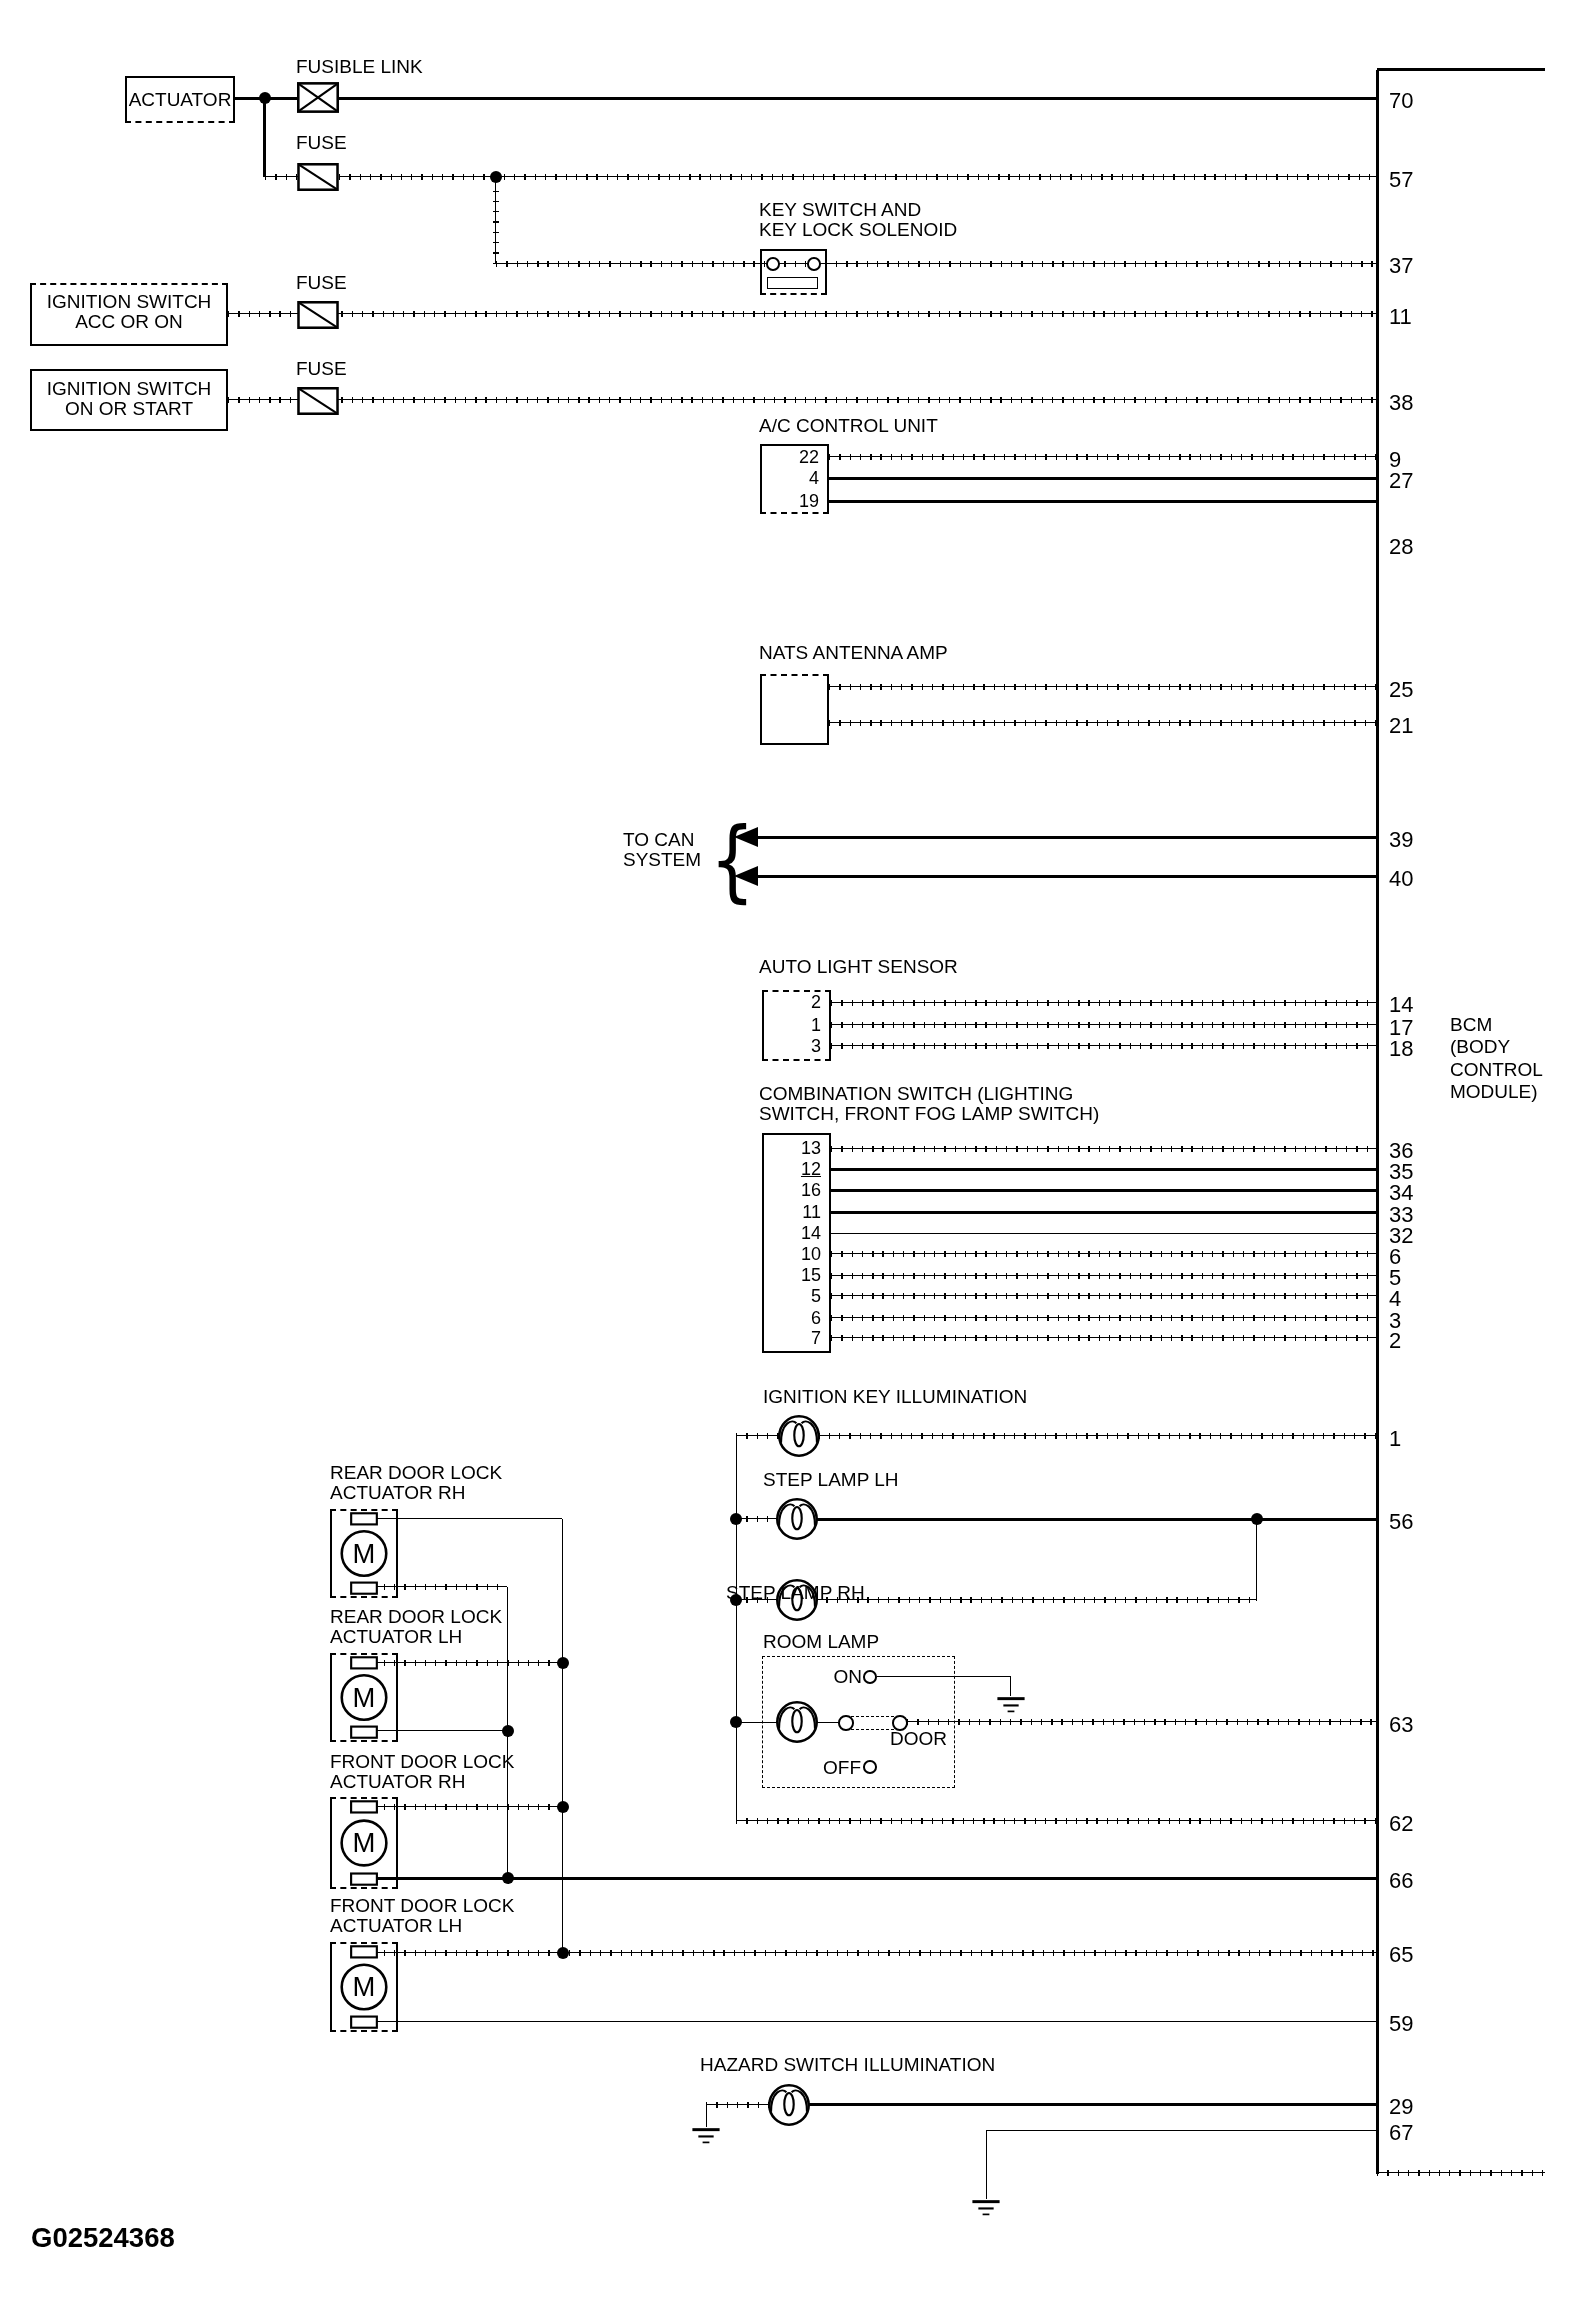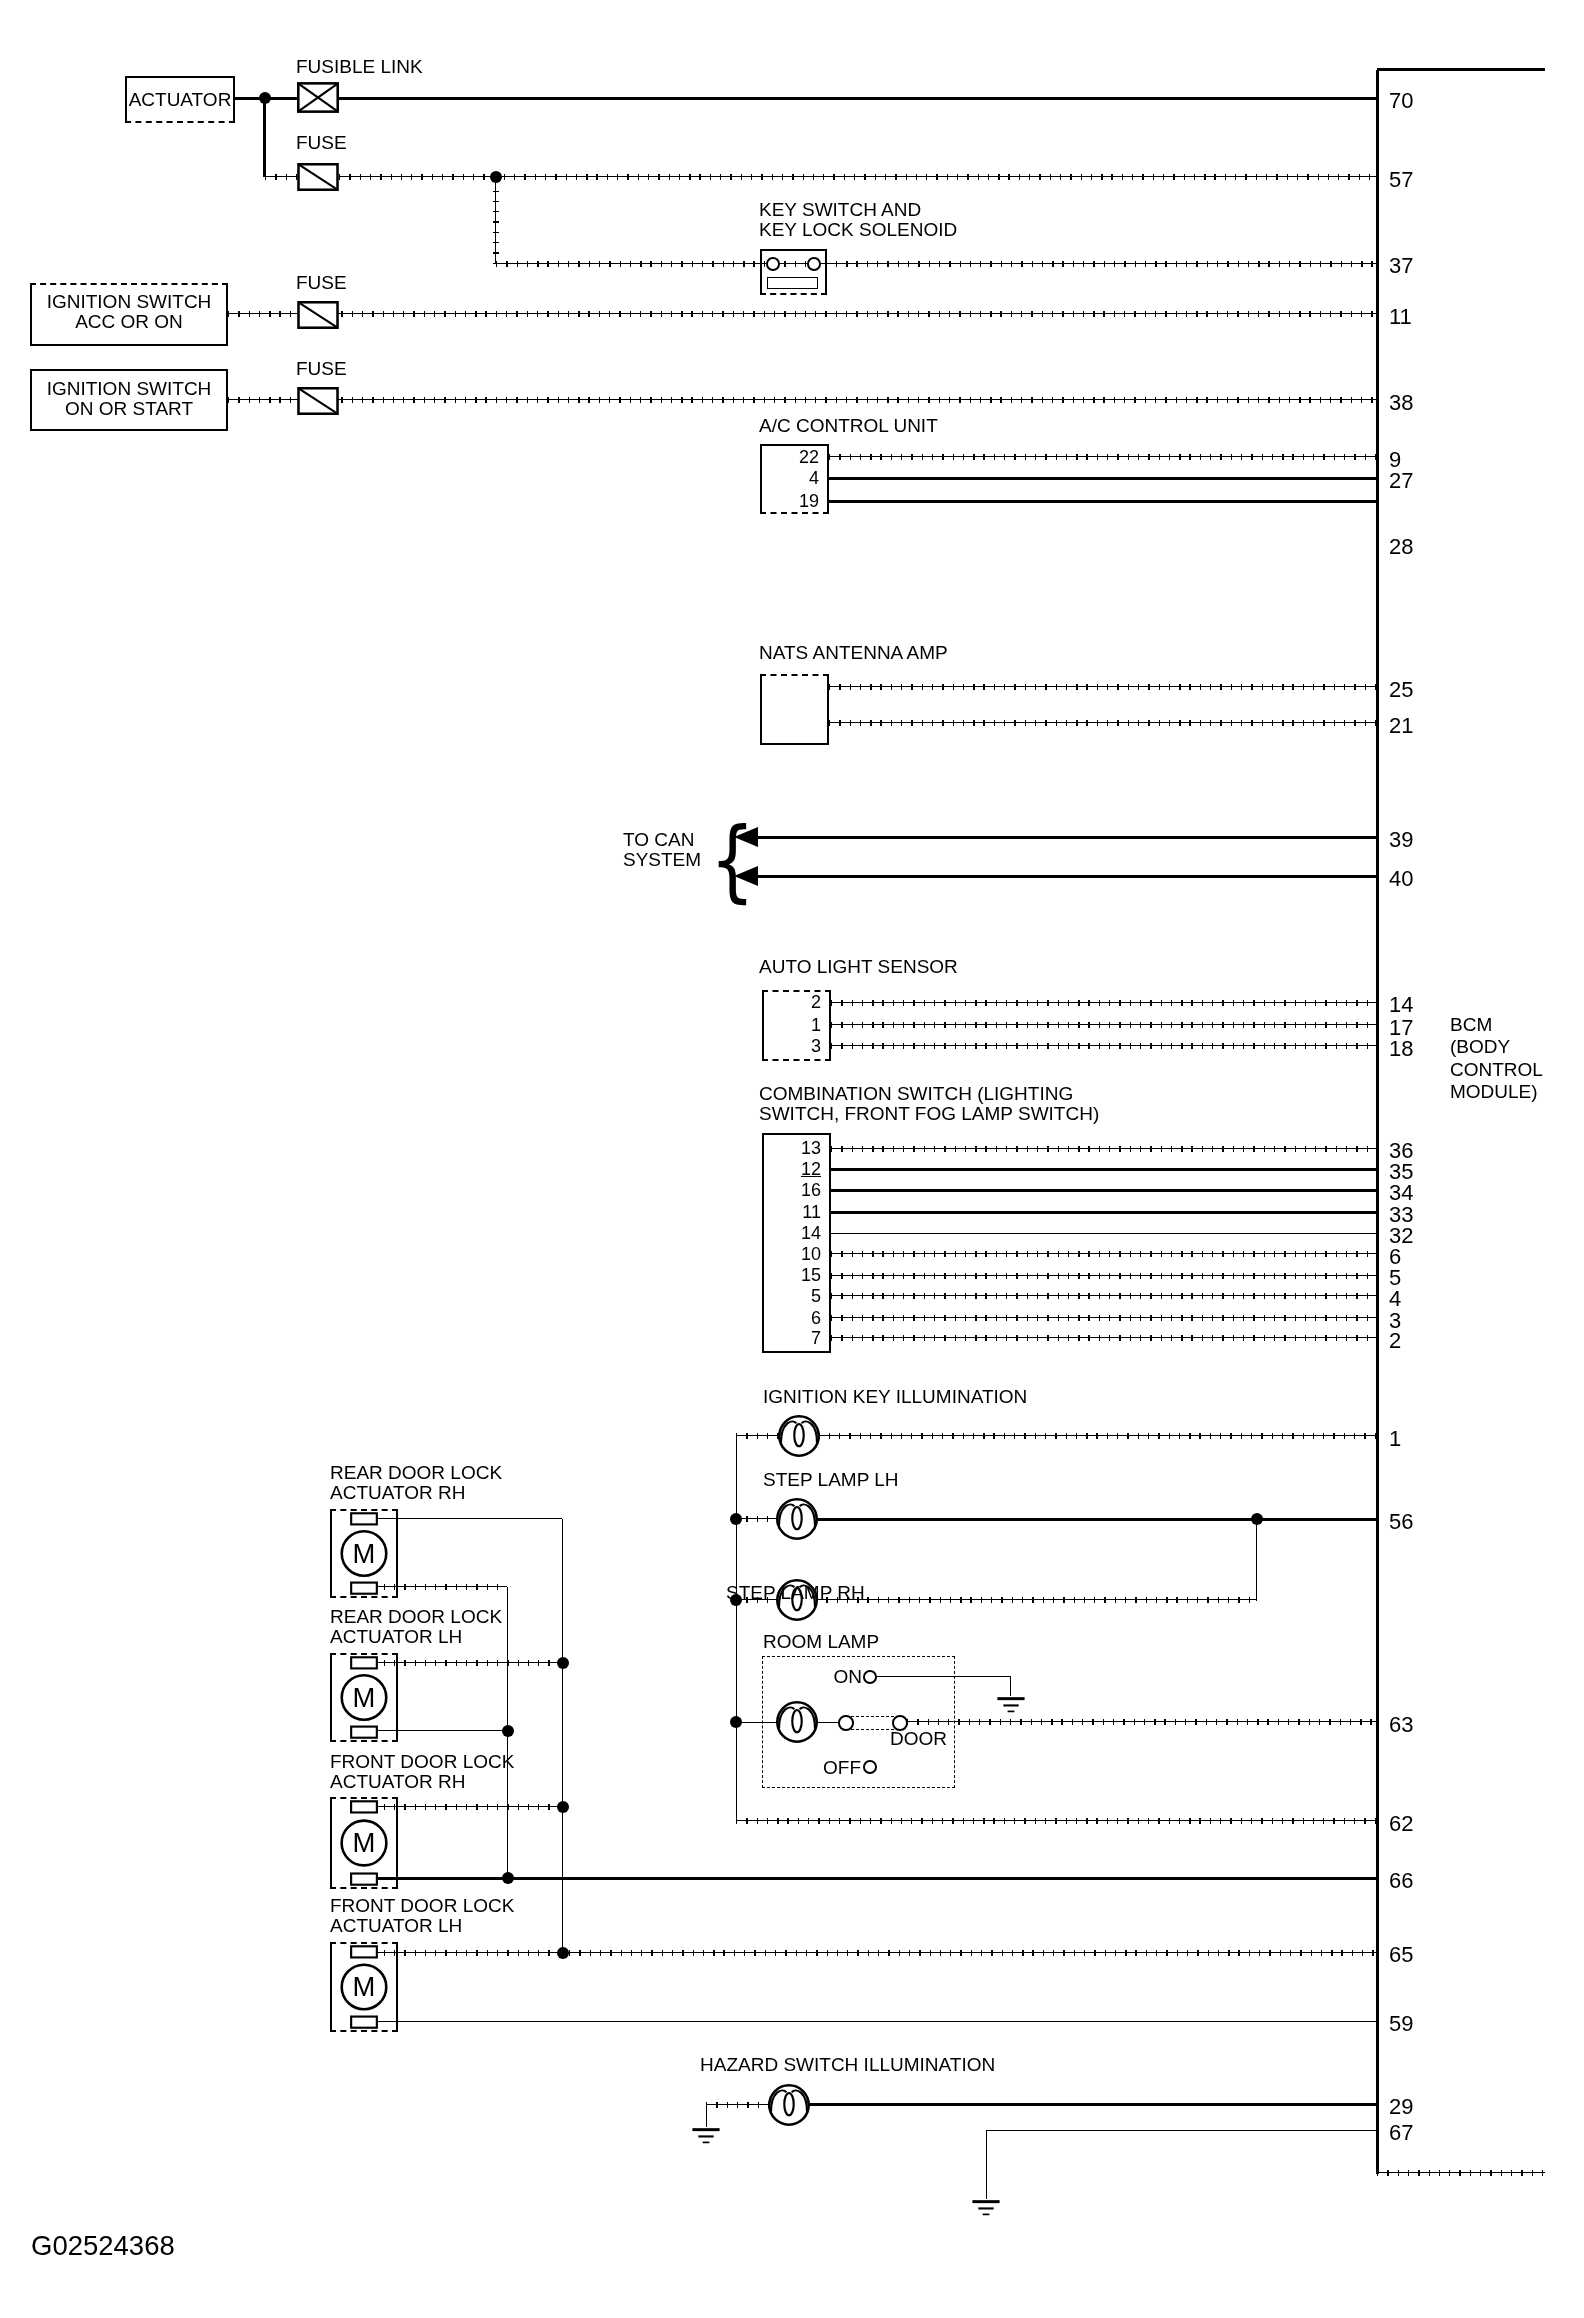--- a/index.html
+++ b/index.html
@@ -341,15 +341,15 @@
     <div class="pin" style="left: 1389px; top: 1942px;">65</div>
     <div class="pin" style="left: 1389px; top: 2011px;">59</div>
     <div class="pin" style="left: 1389px; top: 2094px;">29</div>
     <div class="pin" style="left: 1389px; top: 2120px;">67</div>
     <div class="lab" style="left: 1450px; top: 1014px; line-height: 22.3px;">
       <div>BCM</div>
       <div>(BODY</div>
       <div>CONTROL</div>
       <div>MODULE)</div>
     </div>
-    <div class="lab" style="left: 31px; top: 2228px; font-size: 27.5px; font-weight: normal; margin-top: 8px;">G02524368</div>
+    <div class="lab" style="left: 31px; top: 2228px; font-size: 27.5px; font-weight: bold;">G02524368</div>
   </div>
 
 
 </body></html>

